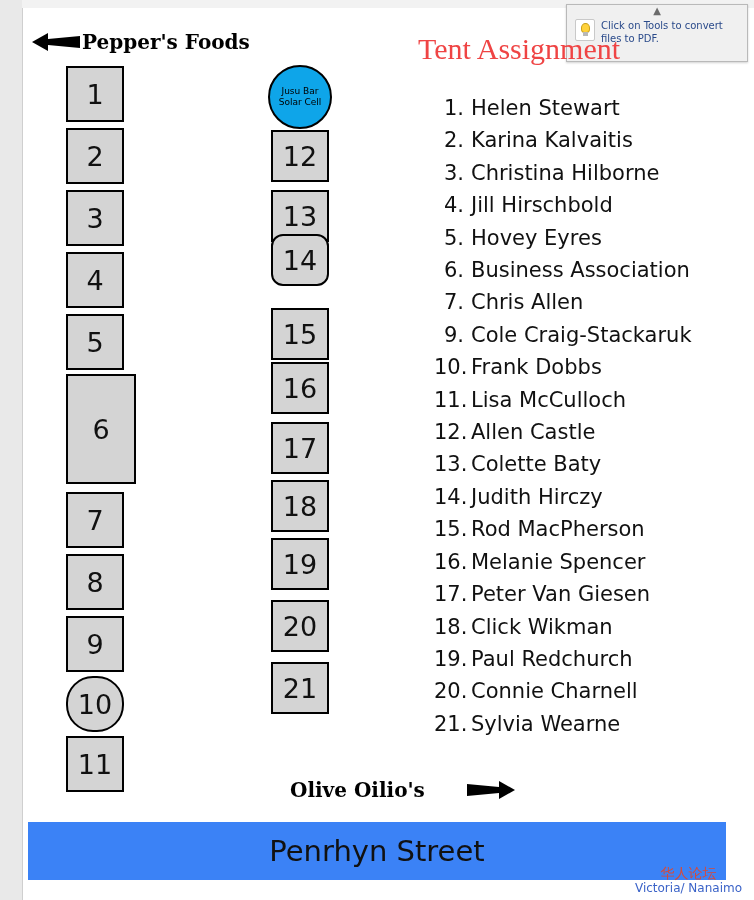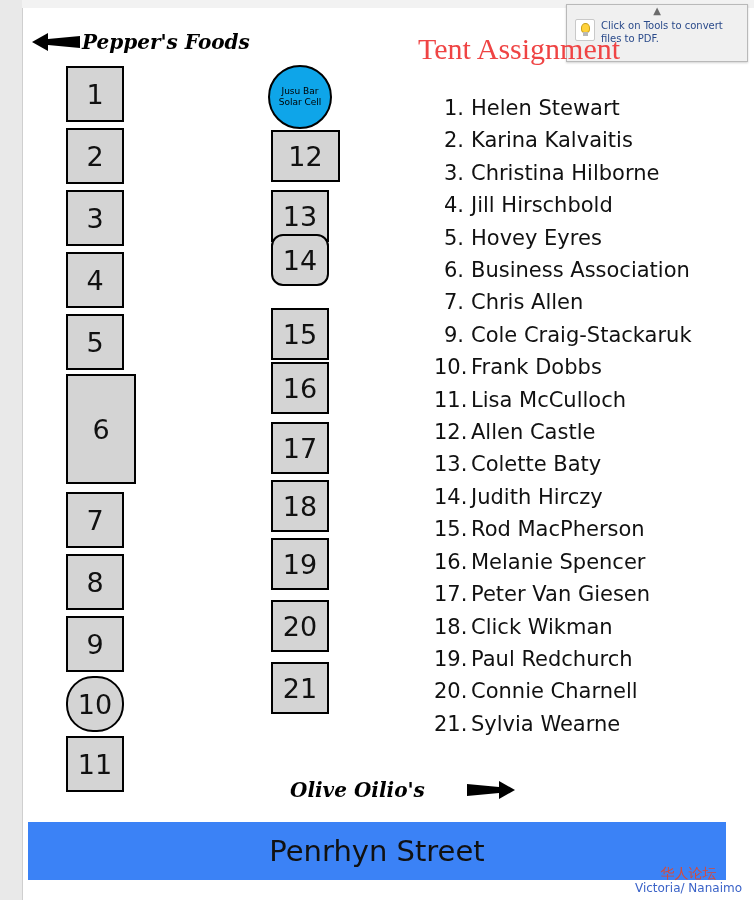--- a/index.html
+++ b/index.html
@@ -89,21 +89,20 @@
     font-size: 10px;
     line-height: 13px;
     color: #2a4a8a;
   }
 
   
   .arrow-label {
     position: absolute;
     font-family: "DejaVu Serif", serif;
     font-weight: bold;
-    font-style: italic;
     font-size: 20px;
     color: #000;
     white-space: nowrap;
   }
   #peppers-label { left: 82px; top: 30px; }
   #olive-label   { left: 290px; top: 778px; }
 
   .arrow-svg { position: absolute; }
   #peppers-arrow { left: 32px; top: 30px; }
   #olive-arrow   { left: 467px; top: 778px; }
@@ -241,21 +240,21 @@
       <div class="tent" style="left: 66px; top: 128px; width: 58px; height: 56px;">2</div>
       <div class="tent" style="left: 66px; top: 190px; width: 58px; height: 56px;">3</div>
       <div class="tent" style="left: 66px; top: 252px; width: 58px; height: 56px;">4</div>
       <div class="tent" style="left: 66px; top: 314px; width: 58px; height: 56px;">5</div>
       <div class="tent" style="left: 66px; top: 374px; width: 70px; height: 110px;">6</div>
       <div class="tent" style="left: 66px; top: 492px; width: 58px; height: 56px;">7</div>
       <div class="tent" style="left: 66px; top: 554px; width: 58px; height: 56px;">8</div>
       <div class="tent" style="left: 66px; top: 616px; width: 58px; height: 56px;">9</div>
       <div class="tent" style="left: 66px; top: 676px; width: 58px; height: 56px; border-radius: 27px;">10</div>
       <div class="tent" style="left: 66px; top: 736px; width: 58px; height: 56px;">11</div>
-      <div class="tent" style="left: 271px; top: 130px; width: 69px; height: 52px;">12</div>
+      <div class="tent" style="left: 271px; top: 130px; width: 58px; height: 52px;">12</div>
       <div class="tent" style="left: 271px; top: 190px; width: 58px; height: 52px;">13</div>
       <div class="tent" style="left: 271px; top: 234px; width: 58px; height: 52px; border-radius: 12px;">14</div>
       <div class="tent" style="left: 271px; top: 308px; width: 58px; height: 52px;">15</div>
       <div class="tent" style="left: 271px; top: 362px; width: 58px; height: 52px;">16</div>
       <div class="tent" style="left: 271px; top: 422px; width: 58px; height: 52px;">17</div>
       <div class="tent" style="left: 271px; top: 480px; width: 58px; height: 52px;">18</div>
       <div class="tent" style="left: 271px; top: 538px; width: 58px; height: 52px;">19</div>
       <div class="tent" style="left: 271px; top: 600px; width: 58px; height: 52px;">20</div>
       <div class="tent" style="left: 271px; top: 662px; width: 58px; height: 52px;">21</div>
     </div>

